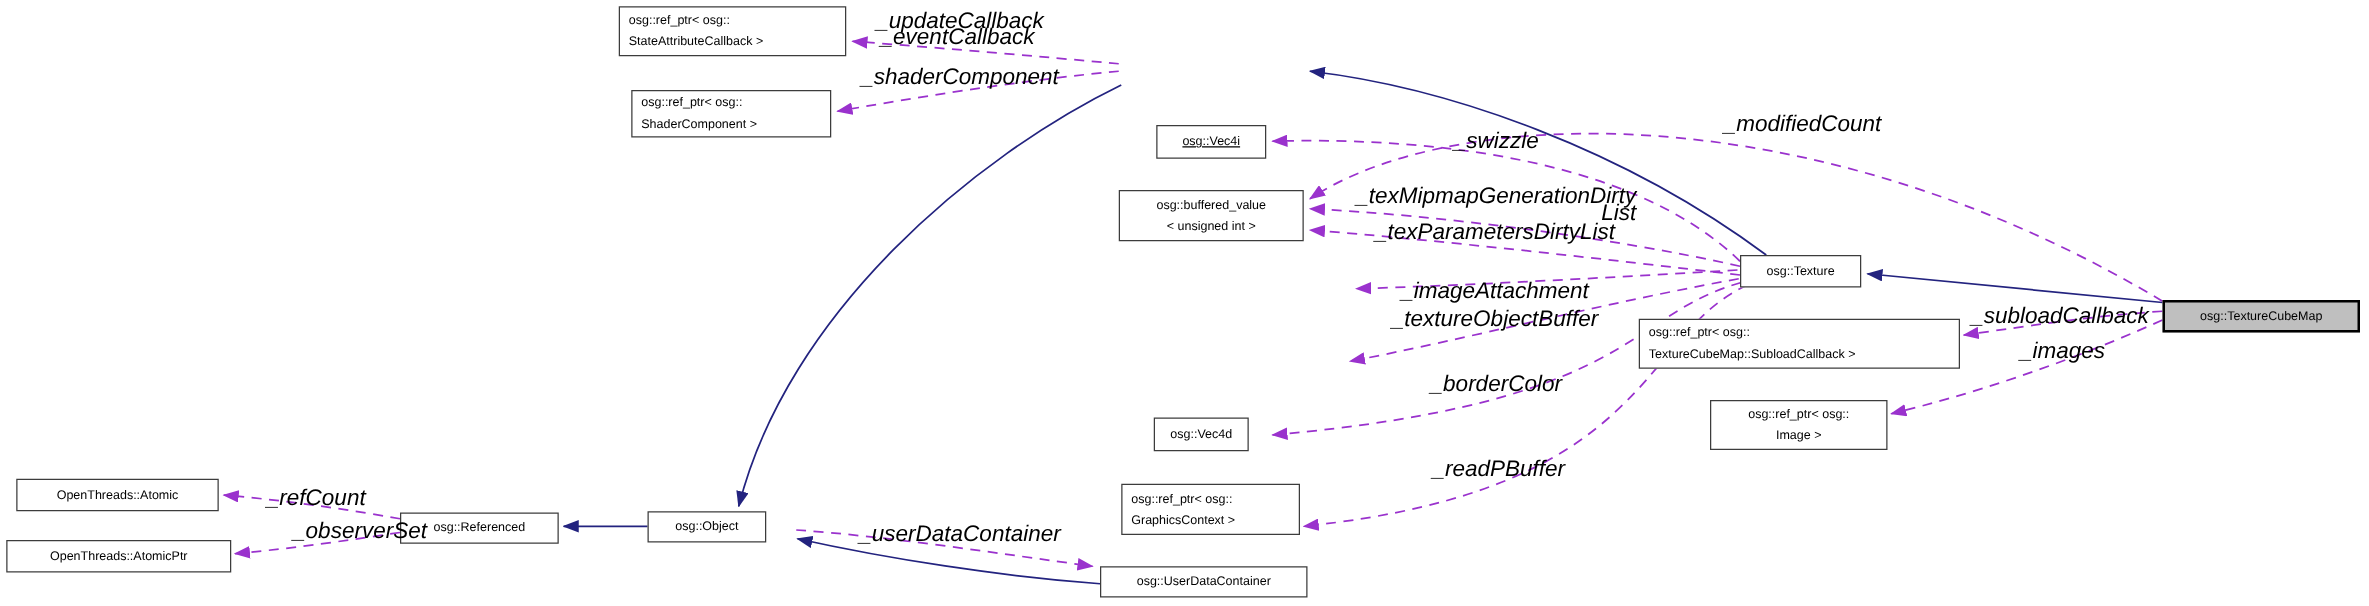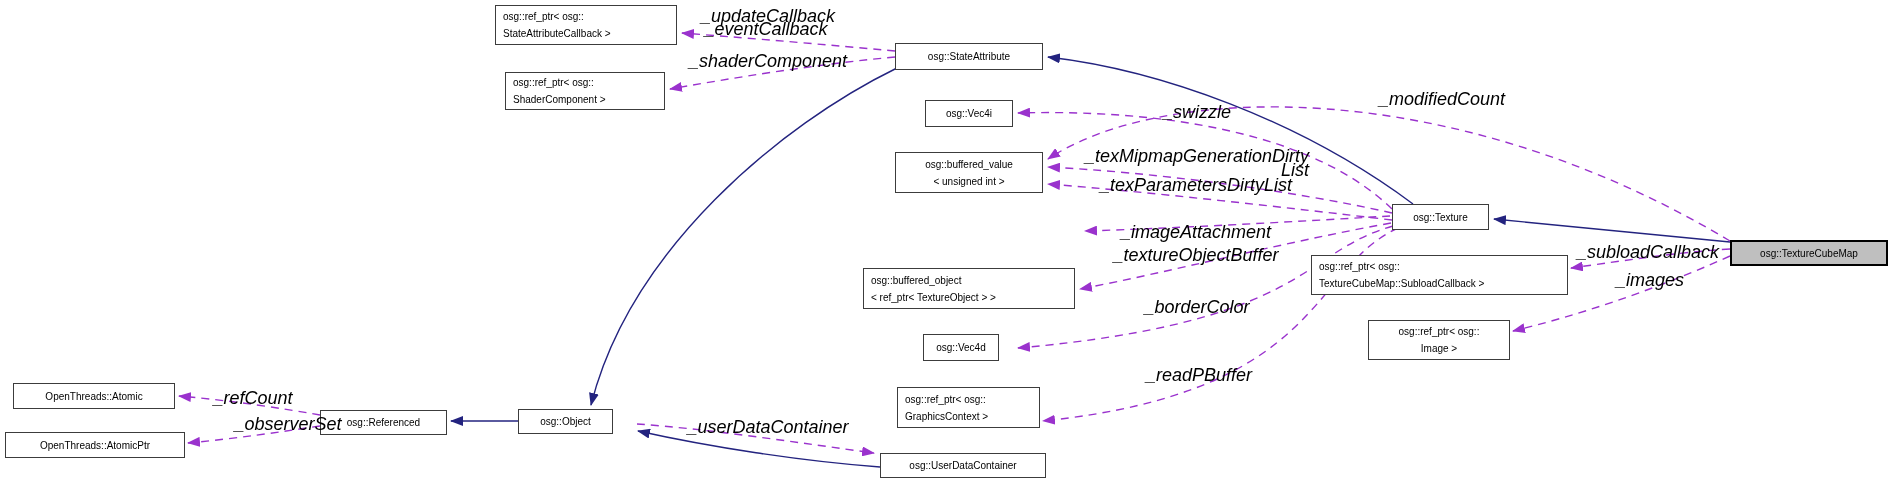--- a/index.html
+++ b/index.html
@@ -49,26 +49,23 @@
     <path class="edge-dashed" marker-end="url(#arrow-usage)" d="M1730,249 C1670,253 1630,260 1571,268"></path>
     <path class="edge-dashed" marker-end="url(#arrow-usage)" d="M1730,256 C1650,292 1575,316 1513,331"></path>
     <path class="edge-dashed" marker-end="url(#arrow-usage)" d="M320,415 C280,408 235,401 179,396"></path>
     <path class="edge-dashed" marker-end="url(#arrow-usage)" d="M320,426 C280,432 240,438 188,443"></path>
     <path class="edge-dashed" marker-end="url(#arrow-usage)" d="M637,424 C710,429 800,443 874,453"></path>
   </svg>
 <div class="node left" style="left: 495px; top: 5px; width: 182px; height: 40px;">osg::ref_ptr&lt; osg::
 StateAttributeCallback &gt;</div>
     <div class="node left" style="left: 505px; top: 72px; width: 160px; height: 38px;">osg::ref_ptr&lt; osg::
 ShaderComponent &gt;</div>
-    <div class="node" style="left: 895px; top: 43px; width: 148px; height: 27px;">osg::StateAttribute</div>
-    <div class="node" style="left: 925px; top: 100px; width: 88px; height: 27px;">osg::Vec4i</div>
+    <div class="node" style="left: 925px; top: 100px; width: 88px; height: 27px; text-decoration: underline;">osg::Vec4i</div>
     <div class="node" style="left: 895px; top: 152px; width: 148px; height: 41px;">osg::buffered_value
 &lt; unsigned int &gt;</div>
-    <div class="node left" style="left: 863px; top: 268px; width: 212px; height: 41px;">osg::buffered_object
-&lt; ref_ptr&lt; TextureObject &gt; &gt;</div>
     <div class="node" style="left: 923px; top: 334px; width: 76px; height: 27px;">osg::Vec4d</div>
     <div class="node left" style="left: 897px; top: 387px; width: 143px; height: 41px;">osg::ref_ptr&lt; osg::
 GraphicsContext &gt;</div>
     <div class="node" style="left: 1392px; top: 204px; width: 97px; height: 26px;">osg::Texture</div>
     <div class="node left" style="left: 1311px; top: 255px; width: 257px; height: 40px;">osg::ref_ptr&lt; osg::
 TextureCubeMap::SubloadCallback &gt;</div>
     <div class="node" style="left: 1368px; top: 320px; width: 142px; height: 40px;">osg::ref_ptr&lt; osg::
 Image &gt;</div>
     <div class="node main" style="left: 1730px; top: 240px; width: 158px; height: 26px;">osg::TextureCubeMap</div>
     <div class="node" style="left: 13px; top: 383px; width: 162px; height: 26px;">OpenThreads::Atomic</div>

